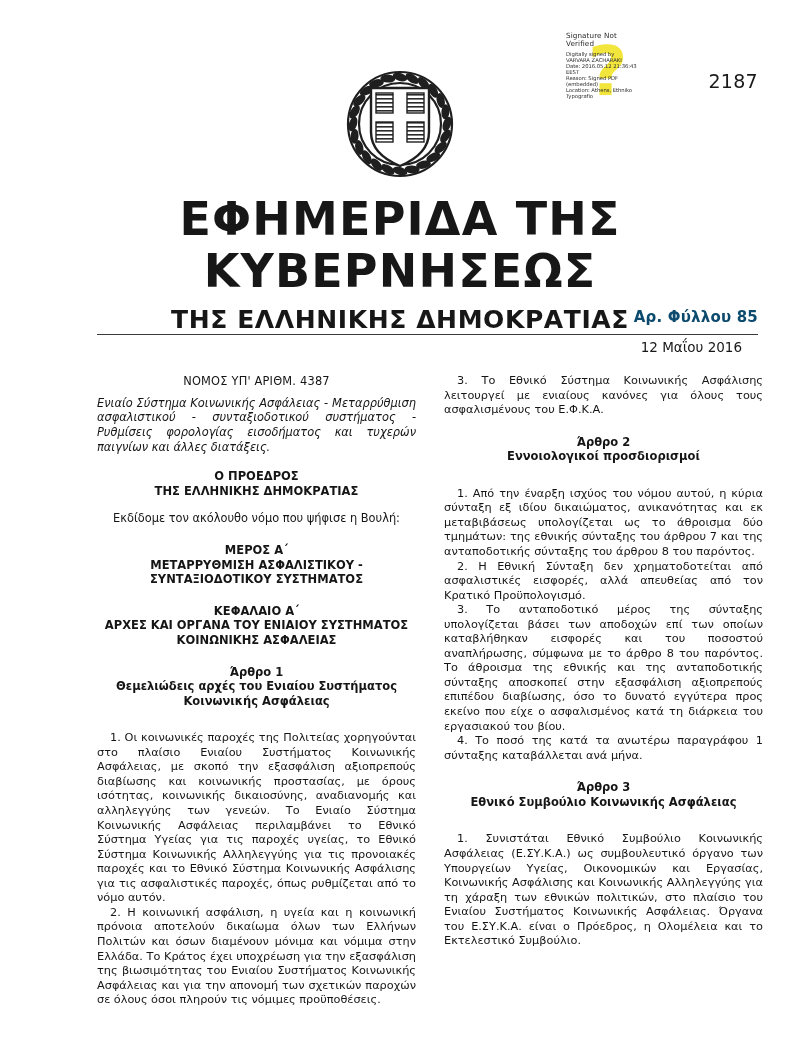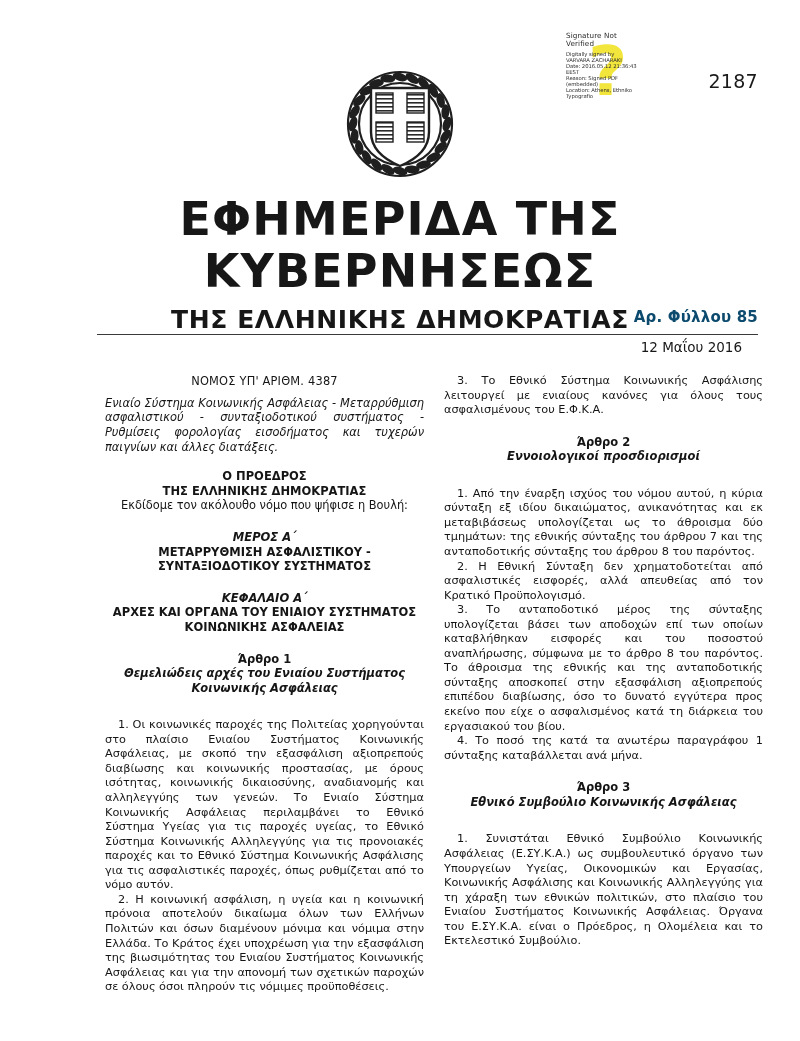--- a/index.html
+++ b/index.html
@@ -152,21 +152,21 @@
     color: #171717;
   }
 
   
   .columns {
     position: absolute;
     left: 97px;
     top: 374px;
     width: 666px;
     display: flex;
-    gap: 20px;
+    gap: 28px;
     justify-content: flex-end;
   }
   .col {
     width: 319px;
     font-size: 11.3px;
     line-height: 14.55px;
     text-align: justify;
     color: #151515;
   }
 
@@ -187,36 +187,35 @@
     text-align: center;
     font-weight: 700;
     font-size: 11.5px;
     line-height: 14.6px;
   }
   .center-plain {
     text-align: center;
     font-size: 11.4px;
     line-height: 14.6px;
   }
-  .blk { }
-  .blk-lg { margin-top: 17px; font-style: italic; }
+  .blk { margin-top: 13px; }
+  .blk-lg { margin-top: 17px; }
 
   .art-head {
     text-align: center;
     font-weight: 700;
     font-size: 11.5px;
     line-height: 14.6px;
     margin-top: 17px;
   }
   .art-title {
     text-align: center;
     font-weight: 700;
     font-size: 11.5px;
     line-height: 14.6px;
-    font-style: italic;
   }
 
   p.para {
     margin: 0;
     text-indent: 13px;
     text-align: justify;
     hyphens: manual;
   }
   p.para.first { margin-top: 23px; }
 </style>

